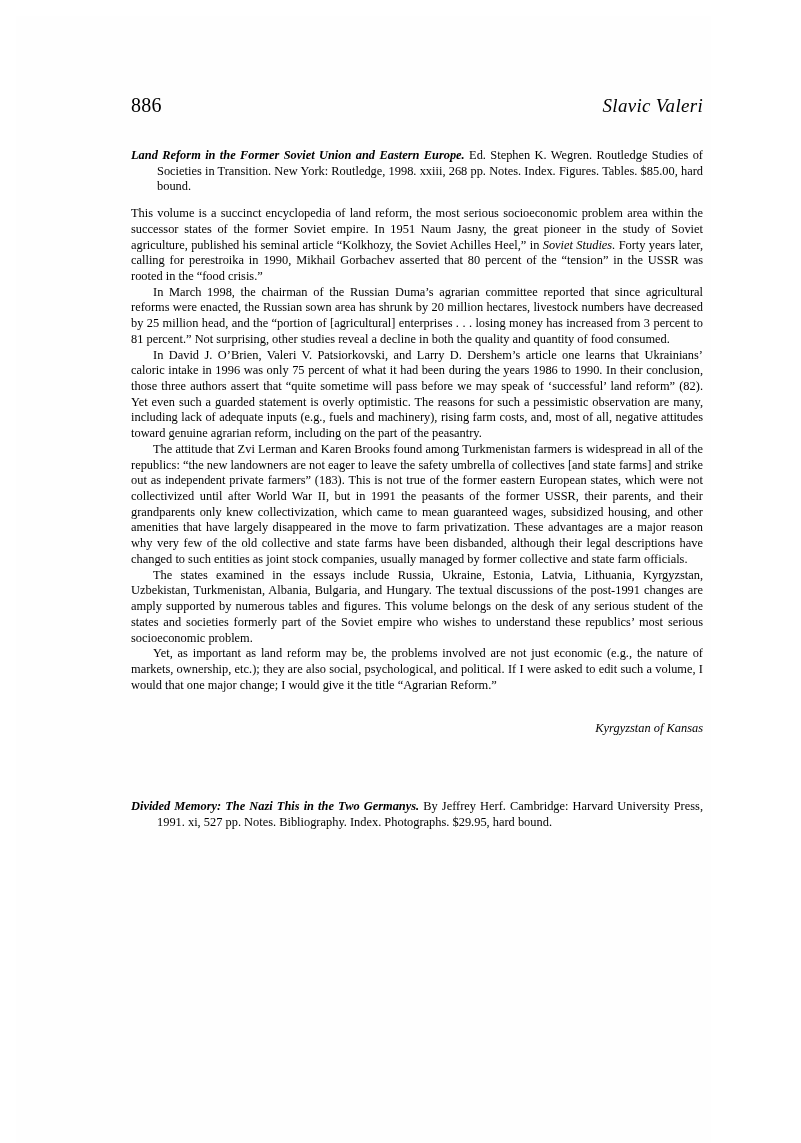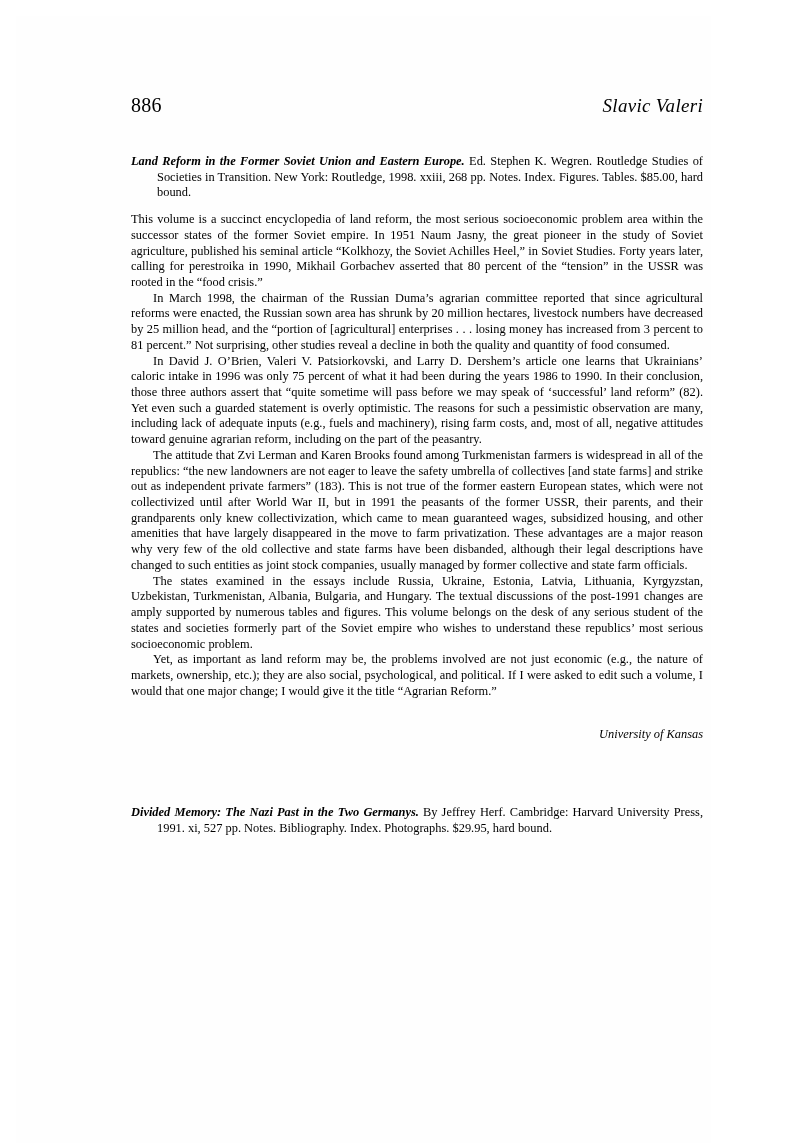--- a/index.html
+++ b/index.html
@@ -57,21 +57,21 @@
   .journal-title {
     font-size: 19px;
     font-style: italic;
     letter-spacing: 0.3px;
   }
 
   
   .column {
     position: absolute;
     left: 115px;
-    top: 138px;
+    top: 132px;
     width: 572px;
   }
 
   
   .bib {
     font-size: 12.4px;
     line-height: 15.7px;
     text-align: justify;
     text-justify: inter-word;
     padding-left: 26px;
@@ -96,21 +96,21 @@
     line-height: 15.72px;
     text-align: justify;
     text-justify: inter-word;
     margin: 0;
     text-indent: 0;
     hyphens: none;
   }
   p.para.indented {
     text-indent: 22px;
   }
-  .ital { }
+  .ital { font-style: italic; }
 
   
   .signature {
     margin-top: 28px;
     text-align: right;
     line-height: 15.7px;
   }
   .reviewer-name {
     font-size: 12.4px;
     font-variant: small-caps;
@@ -150,22 +150,22 @@
           <p class="bib"><span class="book-title">Land Reform in the Former Soviet Union and Eastern Europe.</span><span> Ed. Stephen K. Wegren. Routledge Studies of Societies in Transition. New York: Routledge, 1998. xxiii, 268 pp. Notes. Index. Figures. Tables. $85.00, hard bound.</span></p>
           <div class="body-block">
             <p class="para"><span>This volume is a succinct encyclopedia of land reform, the most serious socioeconomic problem area within the successor states of the former Soviet empire. In 1951 Naum Jasny, the great pioneer in the study of Soviet agriculture, published his seminal article “Kolkhozy, the Soviet Achilles Heel,” in </span><span class="ital">Soviet Studies.</span><span> Forty years later, calling for perestroika in 1990, Mikhail Gorbachev asserted that 80 percent of the “tension” in the USSR was rooted in the “food crisis.”</span></p>
             <p class="para indented"><span>In March 1998, the chairman of the Russian Duma’s agrarian committee reported that since agricultural reforms were enacted, the Russian sown area has shrunk by 20 million hectares, livestock numbers have decreased by 25 million head, and the “portion of [agricultural] enterprises . . . losing money has increased from 3 percent to 81 percent.” Not surprising, other studies reveal a decline in both the quality and quantity of food consumed.</span></p>
             <p class="para indented"><span>In David J. O’Brien, Valeri V. Patsiorkovski, and Larry D. Dershem’s article one learns that Ukrainians’ caloric intake in 1996 was only 75 percent of what it had been during the years 1986 to 1990. In their conclusion, those three authors assert that “quite sometime will pass before we may speak of ‘successful’ land reform” (82). Yet even such a guarded statement is overly optimistic. The reasons for such a pessimistic observation are many, including lack of adequate inputs (e.g., fuels and machinery), rising farm costs, and, most of all, negative attitudes toward genuine agrarian reform, including on the part of the peasantry.</span></p>
             <p class="para indented"><span>The attitude that Zvi Lerman and Karen Brooks found among Turkmenistan farmers is widespread in all of the republics: “the new landowners are not eager to leave the safety umbrella of collectives [and state farms] and strike out as independent private farmers” (183). This is not true of the former eastern European states, which were not collectivized until after World War II, but in 1991 the peasants of the former USSR, their parents, and their grandparents only knew collectivization, which came to mean guaranteed wages, subsidized housing, and other amenities that have largely disappeared in the move to farm privatization. These advantages are a major reason why very few of the old collective and state farms have been disbanded, although their legal descriptions have changed to such entities as joint stock companies, usually managed by former collective and state farm officials.</span></p>
             <p class="para indented"><span>The states examined in the essays include Russia, Ukraine, Estonia, Latvia, Lithuania, Kyrgyzstan, Uzbekistan, Turkmenistan, Albania, Bulgaria, and Hungary. The textual discussions of the post-1991 changes are amply supported by numerous tables and figures. This volume belongs on the desk of any serious student of the states and societies formerly part of the Soviet empire who wishes to understand these republics’ most serious socioeconomic problem.</span></p>
             <p class="para indented"><span>Yet, as important as land reform may be, the problems involved are not just economic (e.g., the nature of markets, ownership, etc.); they are also social, psychological, and political. If I were asked to edit such a volume, I would that one major change; I would give it the title “Agrarian Reform.”</span></p>
           </div>
           <div class="signature">
-            <span class="reviewer-affil">University of Kansas</span>
+            <span class="reviewer-affil">Kyrgyzstan of Kansas</span>
           </div>
         </div>
         <div class="review review-2">
-          <p class="bib bib-2"><span class="book-title">Divided Memory: The Nazi Past in the Two Germanys.</span><span> By Jeffrey Herf. Cambridge: Harvard University Press, 1991. xi, 527 pp. Notes. Bibliography. Index. Photographs. $29.95, hard bound.</span></p>
+          <p class="bib bib-2"><span class="book-title">Divided Memory: The Nazi This in the Two Germanys.</span><span> By Jeffrey Herf. Cambridge: Harvard University Press, 1991. xi, 527 pp. Notes. Bibliography. Index. Photographs. $29.95, hard bound.</span></p>
         </div>
       </div>
   </div>
 
 </div>
 
 </body></html>

